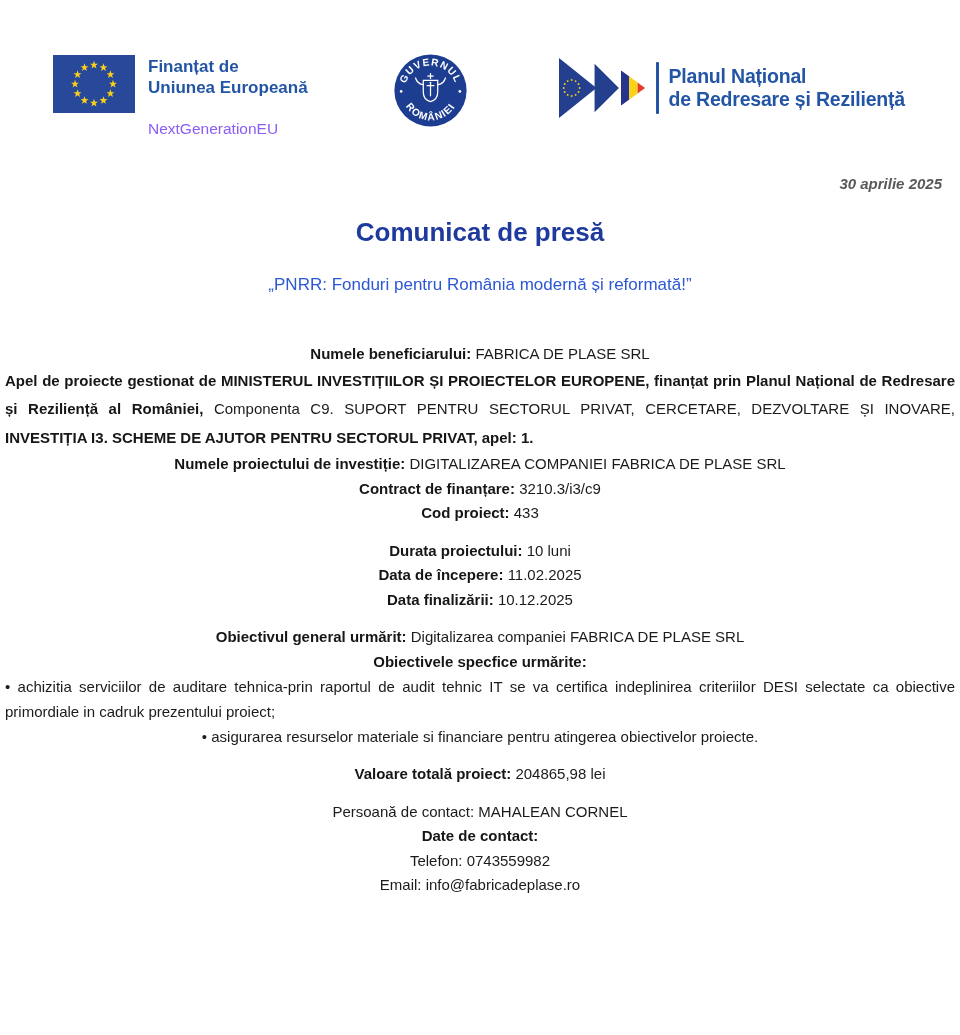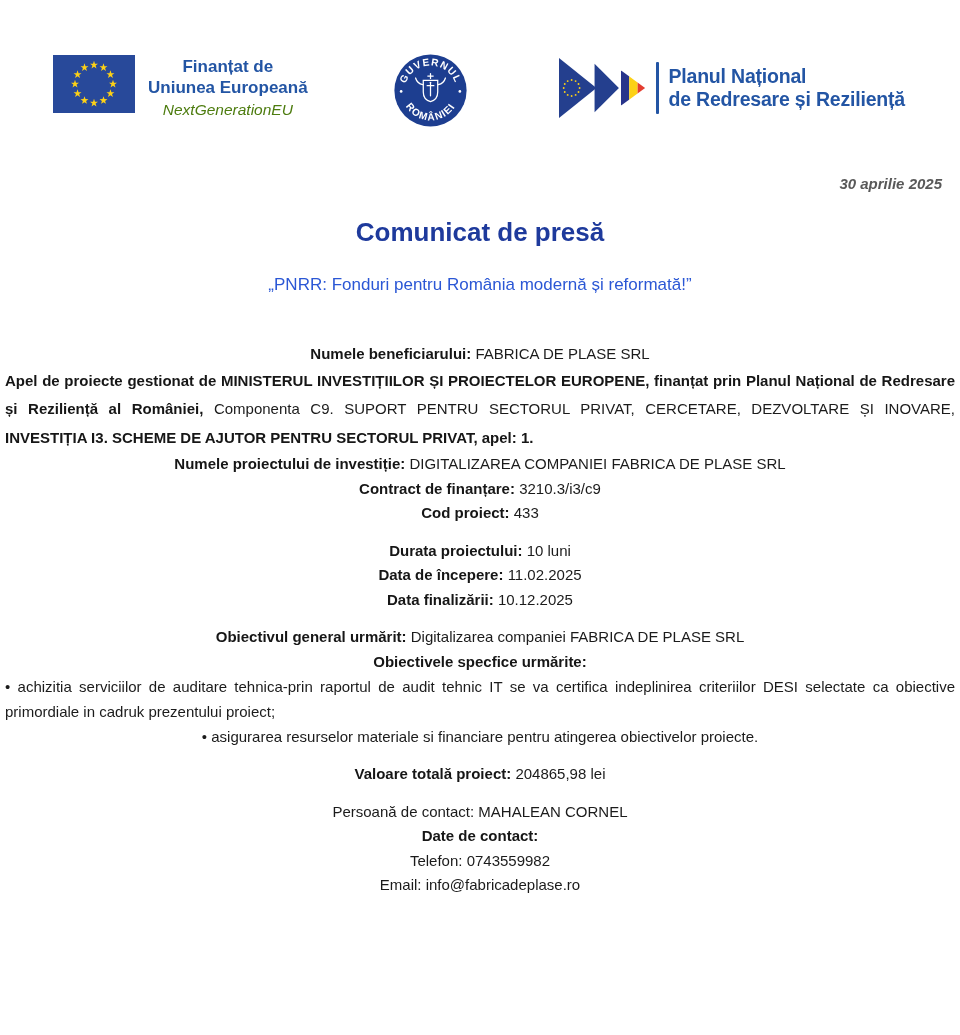--- a/index.html
+++ b/index.html
@@ -6,25 +6,25 @@
   body{
     width:960px;height:1035px;
     font-family:"Liberation Sans",sans-serif;
     color:#1b1b1b;
     overflow:hidden;
   }
   .header{
     display:flex;justify-content:space-between;align-items:flex-start;
     padding:55px 55px 0 53px;height:78px;
   }
-  .eu-logo{display:flex;gap:13px;text-align:center;}
+  .eu-logo{display:flex;gap:13px;}
   .eu-flag svg{width:82px;height:58px;display:block;}
   .eu-text{padding-top:1px;}
   .eu-bold{font-weight:bold;color:#2355a4;font-size:17px;line-height:21px;}
-  .eu-gray{color:#4d7c0f;font-size:15.5px;margin-top:3px;font-style:italic;}
+  .eu-gray{color:#8b5cf6;font-size:15.5px;margin-top:22px;}
   .gov-seal{margin-left:18px;margin-top:-3px;}
   .gov-seal svg{width:77px;height:77px;display:block;}
   .pnrr-logo{display:flex;align-items:center;gap:9px;margin-top:2px;padding-left:24px;}
   .pnrr-tri svg{width:88px;height:62px;display:block;}
   .pnrr-sep{width:3px;height:52px;background:#2355a4;border-radius:1px;}
   .pnrr-text{color:#2355a4;font-weight:bold;font-size:19.5px;line-height:23px;letter-spacing:-0.2px;}
   .date-line{
     text-align:right;padding-right:18px;margin-top:42px;
     color:#595959;font-weight:bold;font-style:italic;font-size:15px;line-height:18px;
   }

